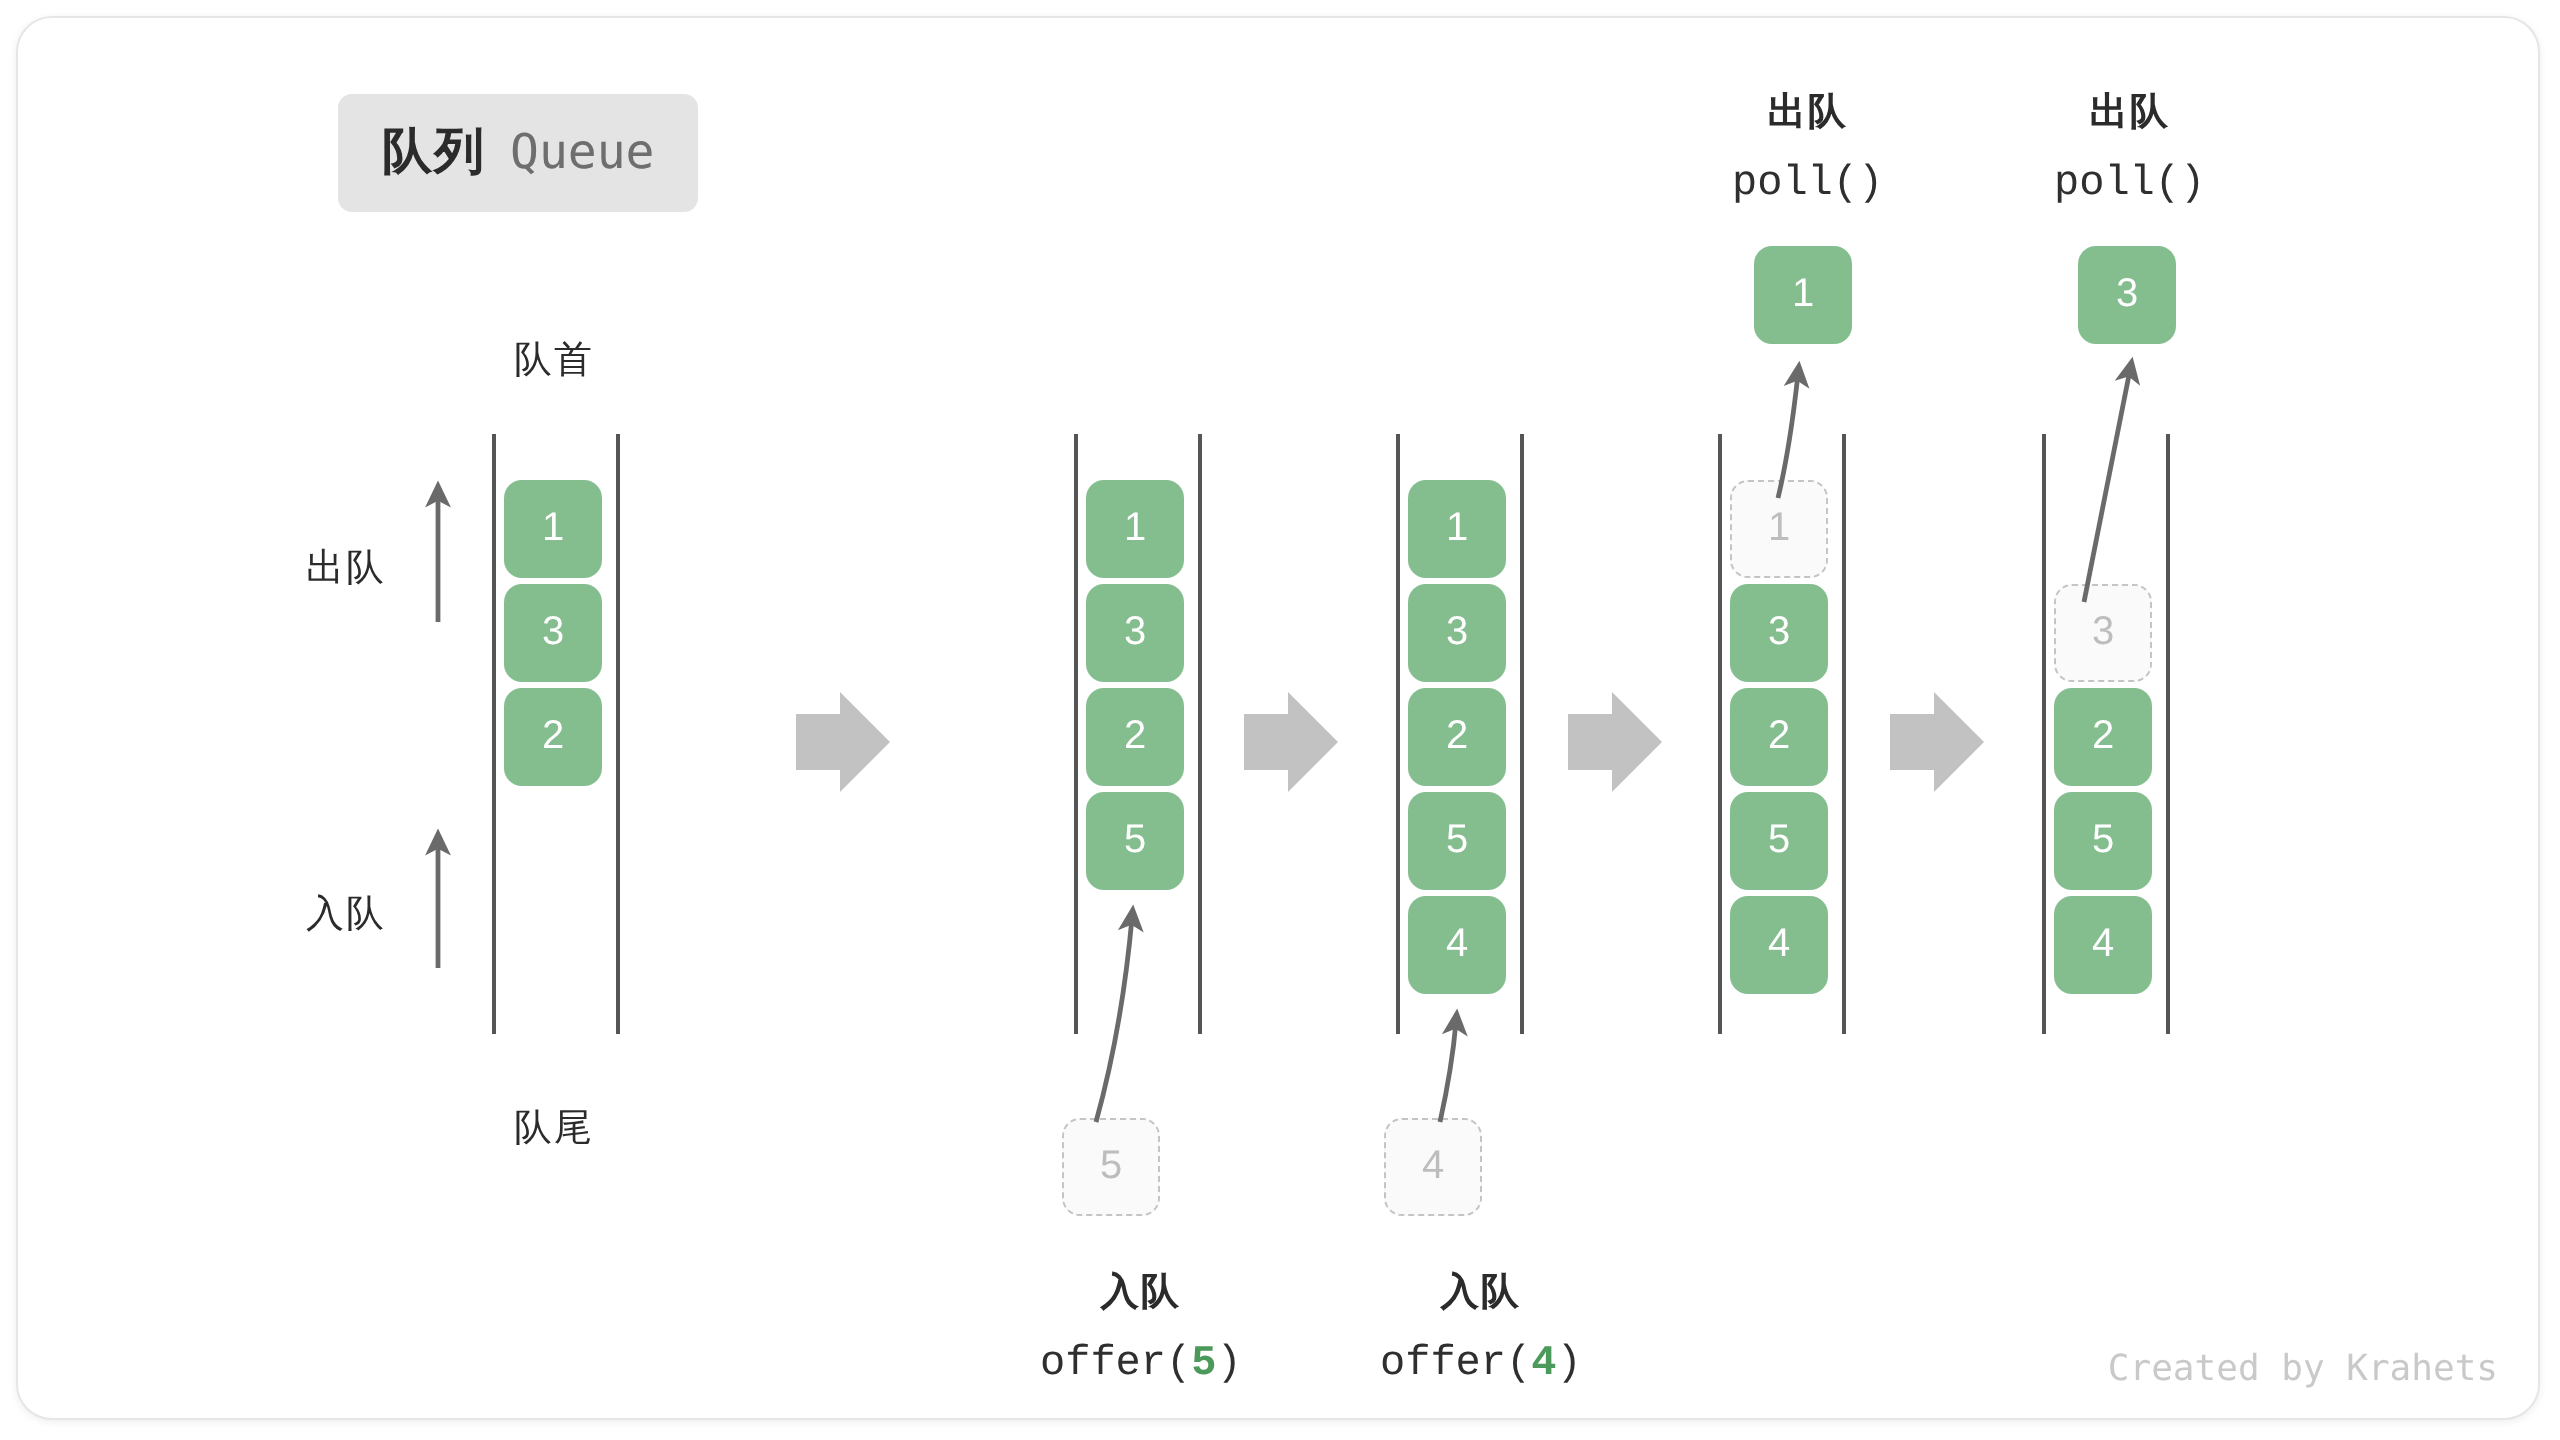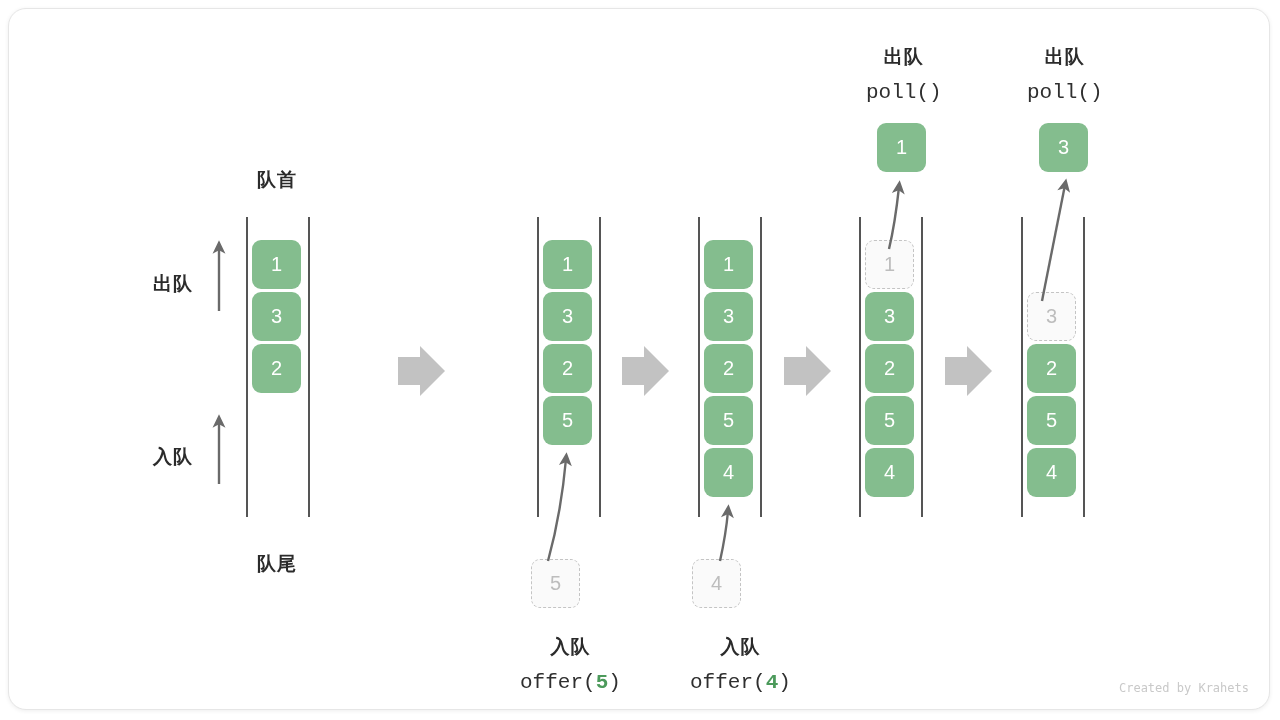--- a/index.html
+++ b/index.html
@@ -37,21 +37,21 @@
     letter-spacing:1px;
   }
   .title-en{
     font-family:"DejaVu Sans Mono","Liberation Mono",monospace;
     font-size:24px;color:#6e6e6e;
   }
 
   
   .lbl-cn{
     position:absolute;
-    font-size:19px;font-weight:bold;color:#2b2b2b;
+    font-size:19px;font-weight:normal;color:#2b2b2b;
     white-space:nowrap;letter-spacing:1px;
   }
   .op-label{
     position:absolute;
     text-align:center;white-space:nowrap;
     line-height:36px;
   }
   .op-cn{
     display:block;
     font-size:19px;font-weight:bold;color:#2b2b2b;
@@ -99,31 +99,35 @@
   }
 
   
   .overlay{position:absolute;left:0;top:0;width:1262px;height:702px;pointer-events:none;}
 
   
   .credit{
     position:absolute;
     right:22px;bottom:16px;
     font-family:"DejaVu Sans Mono","Liberation Mono",monospace;
-    font-size:12px;color:#c9c9c9;
+    font-size:18px;color:#c9c9c9;
     white-space:nowrap;
     margin-top:42px;
   }
 </style>
 </head>
 <body>
 
 <div class="card">
  <div class="stage">
 
+  <div class="title-badge">
+    <span class="title-cn">队列</span>
+    <span class="title-en">Queue</span>
+  </div>
 
   <div class="lbl-cn" style="left:238px;top:158px;width:60px;text-align:center;">队首</div>
   <div class="lbl-cn" style="left:238px;top:542px;width:60px;text-align:center;">队尾</div>
 
   <div class="lbl-cn" style="left:144px;top:262px;">出队</div>
   <div class="lbl-cn" style="left:144px;top:435px;">入队</div>
 
   <div id="columns">
         <div class="col">
           <div class="rail" style="left: 237px; top: 208px; height: 300px;"></div>

